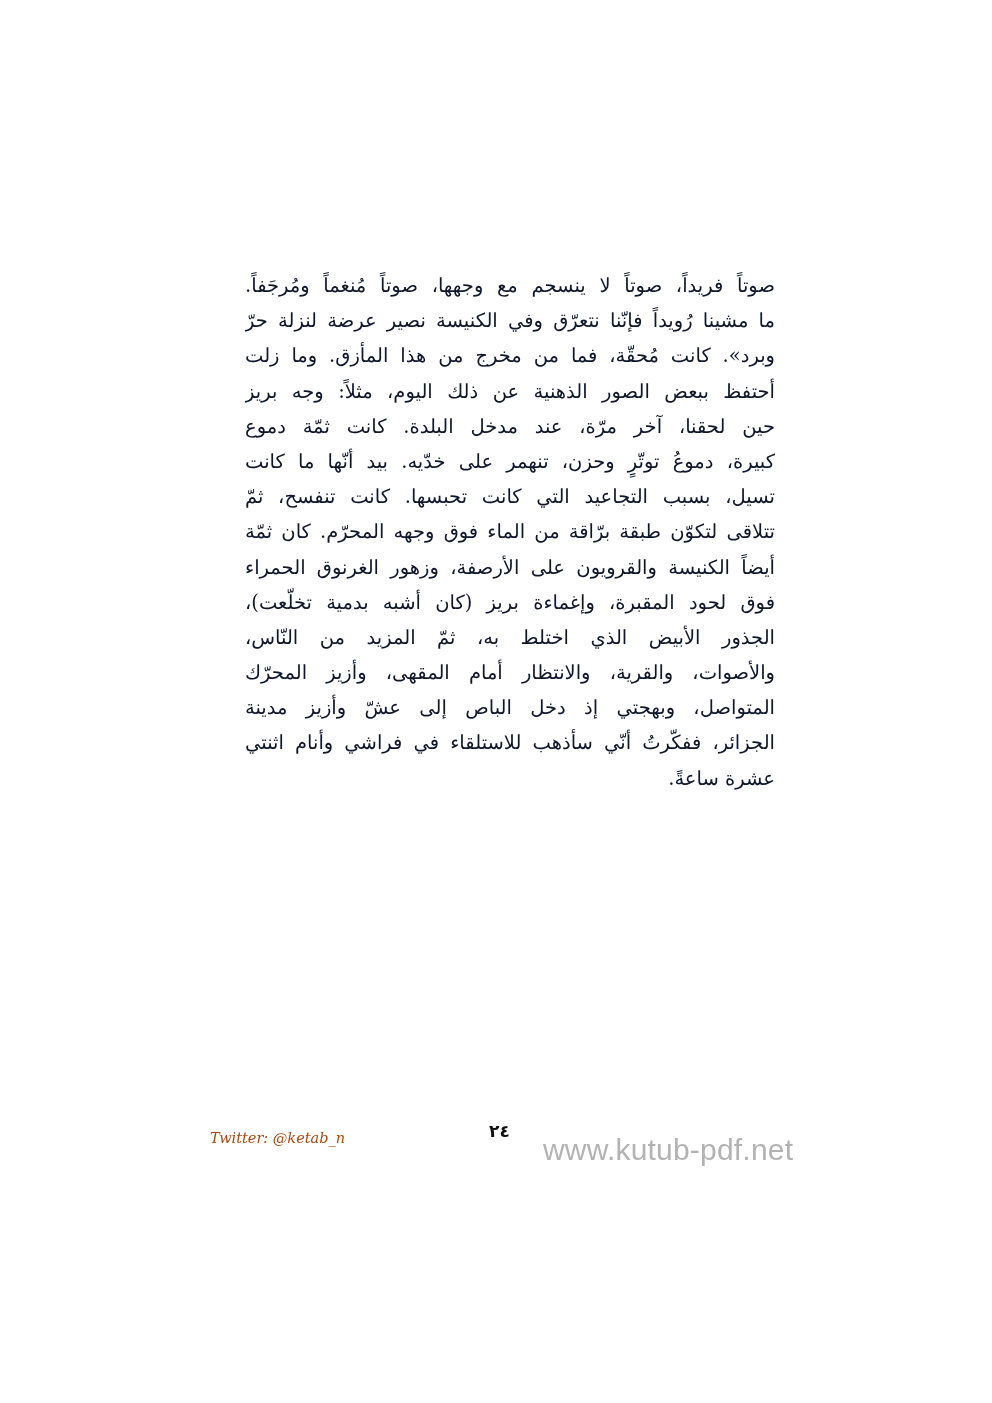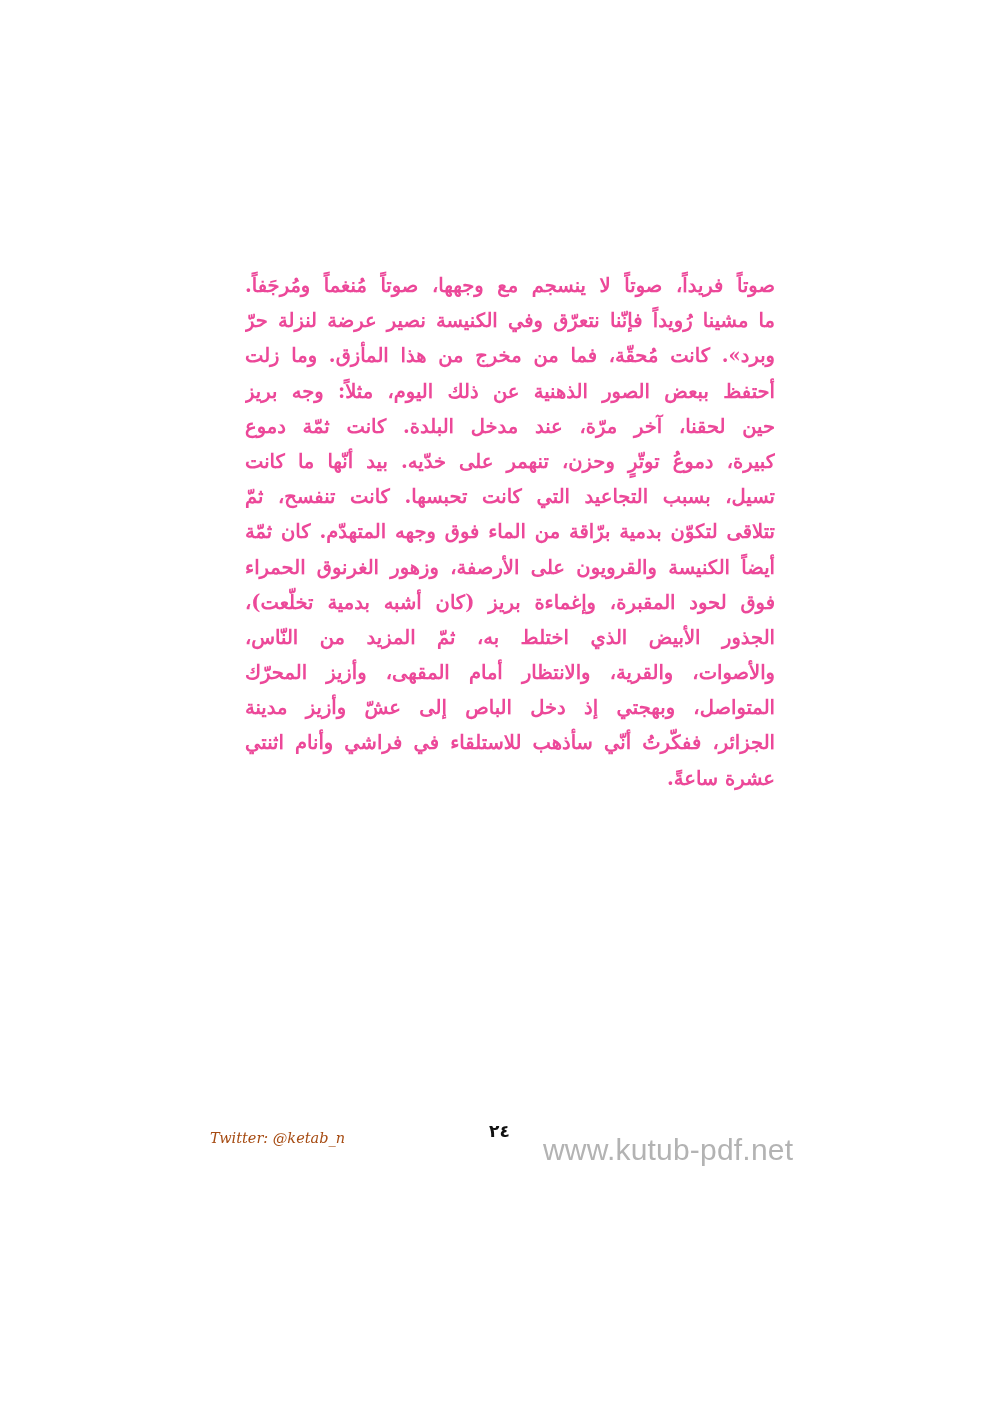--- a/index.html
+++ b/index.html
@@ -21,22 +21,21 @@
       background: #ffffff;
     }
     .text-block {
       position: absolute;
       left: 245px;
       top: 268px;
       width: 530px;
       direction: rtl;
       font-family: "DejaVu Serif", serif;
       font-size: 19.5px;
-      color: #ec4899;
-      font-weight: bold;
+      color: #0f172a;
     }
     .text-line {
       display: block;
       height: 35.2px;
       line-height: 35.2px;
       text-align: justify;
       text-align-last: justify;
       white-space: nowrap;
       overflow: hidden;
     }
@@ -78,21 +77,21 @@
 <div class="page">
 
   <div class="text-block">
     <span class="text-line">صوتاً فريداً، صوتاً لا ينسجم مع وجهها، صوتاً مُنغماً ومُرجَفاً.</span>
     <span class="text-line">ما مشينا رُويداً فإنّنا نتعرّق وفي الكنيسة نصير عرضة لنزلة حرّ</span>
     <span class="text-line">وبرد». كانت مُحقّة، فما من مخرج من هذا المأزق. وما زلت</span>
     <span class="text-line">أحتفظ ببعض الصور الذهنية عن ذلك اليوم، مثلاً: وجه بريز</span>
     <span class="text-line">حين لحقنا، آخر مرّة، عند مدخل البلدة. كانت ثمّة دموع</span>
     <span class="text-line">كبيرة، دموعُ توتّرٍ وحزن، تنهمر على خدّيه. بيد أنّها ما كانت</span>
     <span class="text-line">تسيل، بسبب التجاعيد التي كانت تحبسها. كانت تنفسح، ثمّ</span>
-    <span class="text-line">تتلاقى لتكوّن بدمية برّاقة من الماء فوق وجهه المتهدّم. كان ثمّة</span>
+    <span class="text-line">تتلاقى لتكوّن طبقة برّاقة من الماء فوق وجهه المحرّم. كان ثمّة</span>
     <span class="text-line">أيضاً الكنيسة والقرويون على الأرصفة، وزهور الغرنوق الحمراء</span>
     <span class="text-line">فوق لحود المقبرة، وإغماءة بريز (كان أشبه بدمية تخلّعت)،</span>
     <span class="text-line">الجذور الأبيض الذي اختلط به، ثمّ المزيد من النّاس،</span>
     <span class="text-line">والأصوات، والقرية، والانتظار أمام المقهى، وأزيز المحرّك</span>
     <span class="text-line">المتواصل، وبهجتي إذ دخل الباص إلى عشّ وأزيز مدينة</span>
     <span class="text-line">الجزائر، ففكّرتُ أنّي سأذهب للاستلقاء في فراشي وأنام اثنتي</span>
     <span class="text-line last">عشرة ساعةً.</span>
   </div>
 
   <div class="footer-twitter">Twitter: @ketab_n</div>

